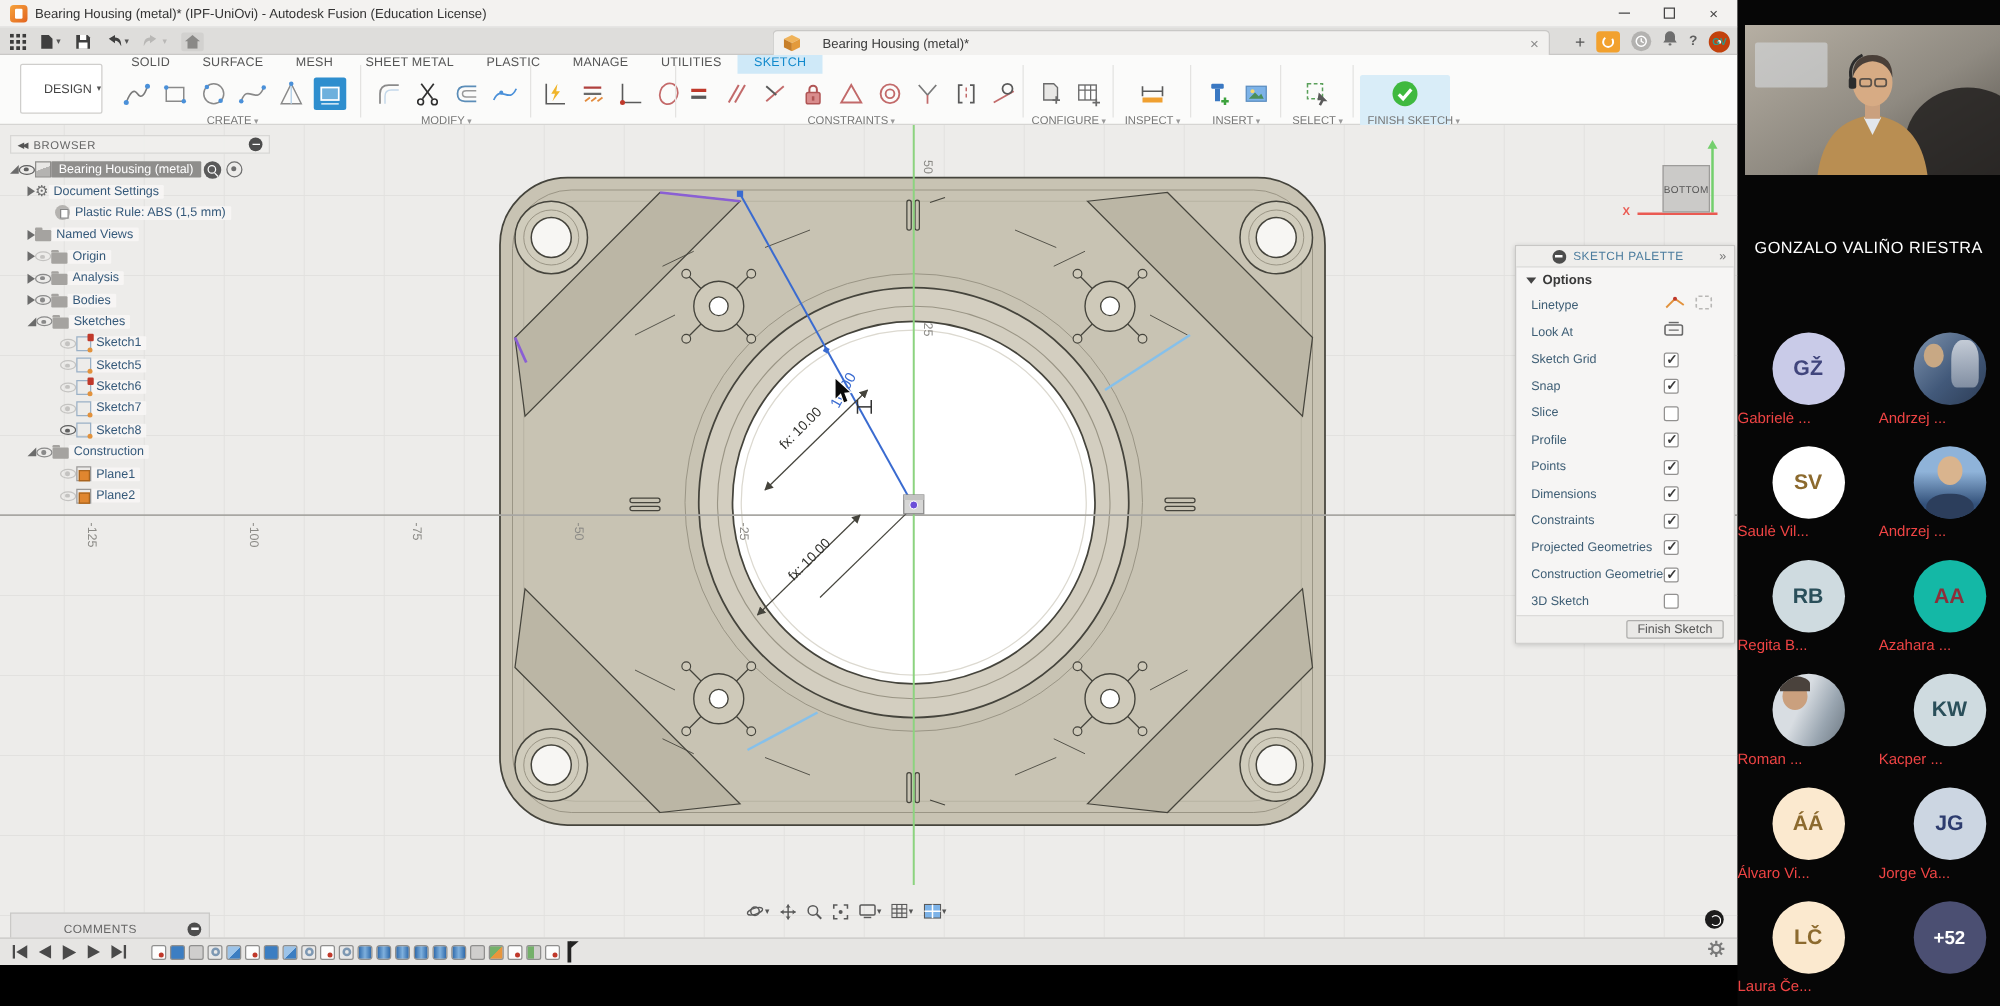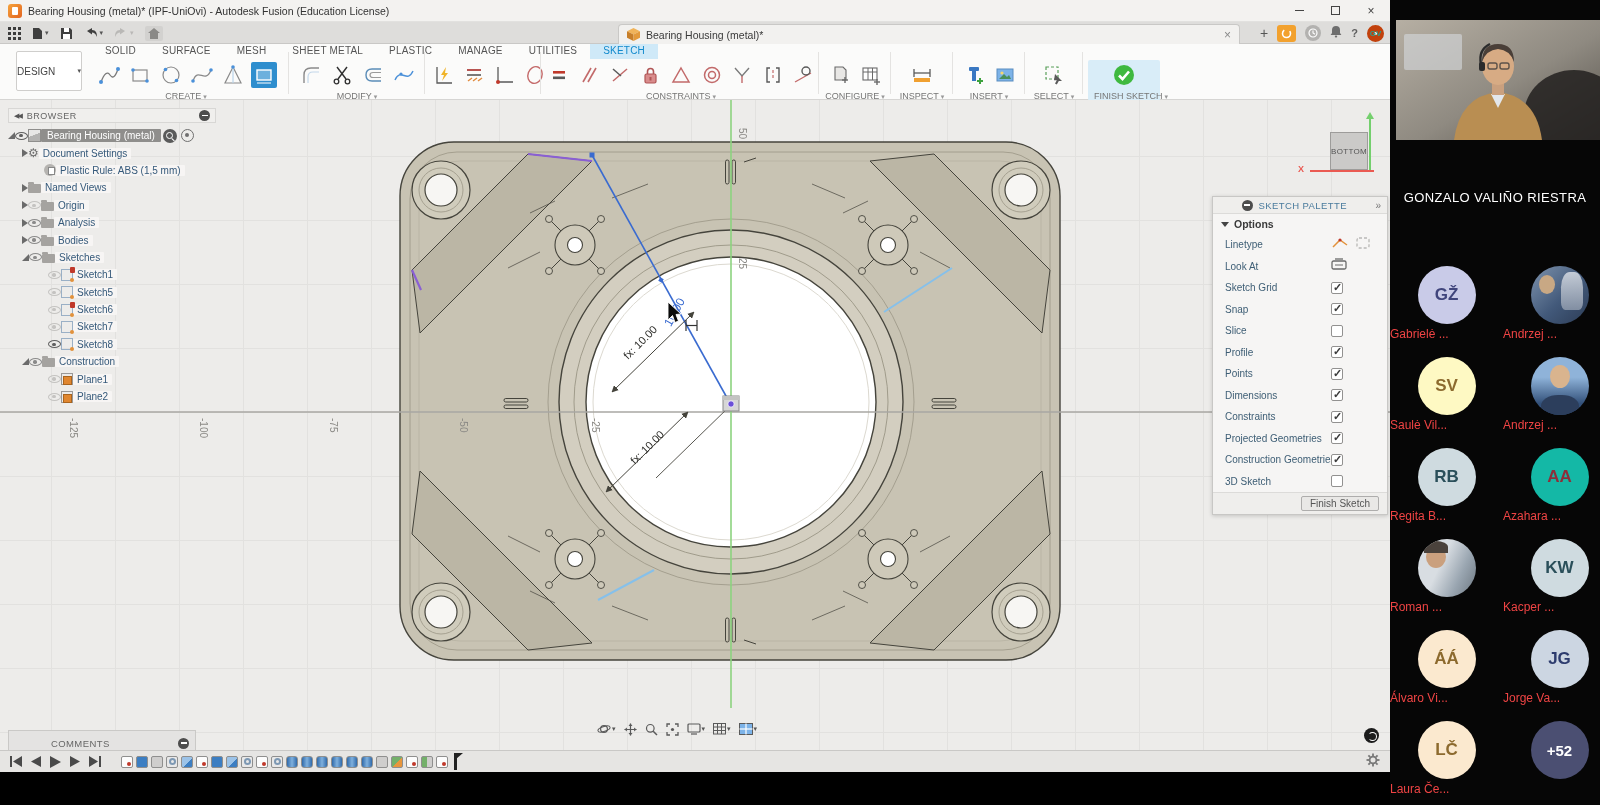--- a/index.html
+++ b/index.html
@@ -18,34 +18,34 @@
   .wbtn .bar{width:9px;height:1.5px;background:#444;}
   .wbtn .box{width:9px;height:9px;border:1.5px solid #444;}
 
   
   .tabrow { position:relative; height:22px; background:#dedddb; border-bottom:1px solid #c9c8c6;}
   .qat { position:absolute; left:8px; top:0; height:22px; display:flex; align-items:center; gap:11px; }
   .qicon { display:flex; align-items:center; gap:2px; color:#3c3c3c;}
   .qicon svg{display:block;}
   .caret { font-size:7px; color:#555; }
   .home-btn{ background:#d2d1cf; border-radius:2px; padding:2px 3px;}
-  .doctab { position:absolute; left:618px; top:2px; width:622px; height:20px; background:#f2f1ef; border:1px solid #c9c8c6; border-bottom:none; border-radius:4px 4px 0 0; display:flex; align-items:center; gap:6px; padding:0 8px; }
+  .doctab { position:absolute; left:618px; top:2px; width:622px; height:20px; background:#f2f1ef; border:1px solid #c9c8c6; border-bottom:none; border-radius:4px 4px 0 0; display:flex; align-items:center; gap:18px; padding:0 8px; }
   .doctab .dlabel { font-size:10.5px; color:#3a3a3a; }
   .doctab .tclose { margin-left:auto; color:#8a8a8a; font-size:12px; }
   .tabicons { position:absolute; right:6px; top:0; height:22px; display:flex; align-items:center; gap:9px;}
   .newtab { color:#555; font-size:14px; }
   .jobbtn { width:19px; height:17px; background:#f2a12e; border-radius:3px; display:flex; align-items:center; justify-content:center;}
   .circbtn { width:16px; height:16px; border-radius:50%; background:#airb; display:flex; align-items:center; justify-content:center;}
   .clockbtn{ background:#b9b8b6;}
   .helpbtn { color:#5f5f5f; font-size:11px; font-weight:bold;}
   .avatarGV { width:17px; height:17px; border-radius:50%; background:#fff; border:7px solid #c2410c; color:#2a9d8f; font-size:8px; font-weight:bold; display:flex; align-items:center; justify-content:center;}
 
   
   .ribbon { position:relative; height:56px; background:#fbfbfa; border-bottom:1px solid #d6d5d3; }
-  .design-btn { position:absolute; left:16px; top:7px; width:66px; height:40px; background:#fff; border:1px solid #cfcecc; border-radius:2px; font-size:10px; color:#444; display:flex; align-items:center; justify-content:space-between; gap:4px;}
+  .design-btn { position:absolute; left:16px; top:7px; width:66px; height:40px; background:#fff; border:1px solid #cfcecc; border-radius:2px; font-size:10px; color:#444; display:flex; align-items:center; justify-content:flex-end; gap:4px;}
   .rtabs { position:absolute; left:92px; top:0; display:flex; height:15px;}
   .rtab { padding:1px 13px 0; font-size:10px; color:#555; letter-spacing:.2px;}
   .rtab.active { background:#cfe9f8; color:#1189cc; }
   .rgroup { position:absolute; top:16px; text-align:center;}
   .ricons { display:flex; align-items:center; gap:5px; height:30px; justify-content:center;}
   .ticon { width:26px; height:26px; display:flex; align-items:center; justify-content:center; border-radius:2px;}
   .ticon svg{display:block;}
   .ticon.active-tool { background:#2e8ece; }
   .rlabel { font-size:9px; color:#767675; margin-top:1px; white-space:nowrap;}
   .rlabel::after { content:" ▾"; font-size:7px; color:#999;}
@@ -112,21 +112,21 @@
   .psection { display:flex; align-items:center; gap:5px; height:20px; padding-left:8px; font-size:10.5px; font-weight:bold; color:#3a3a3a;}
   .psection .tri { width:0; height:0; border-left:4px solid transparent; border-right:4px solid transparent; border-top:5px solid #444;}
   .prow { display:flex; align-items:center; height:21.5px; padding-left:12px;}
   .plabel { width:106px; font-size:10px; color:#3e5e75; white-space:nowrap;}
   .cb { width:12px; height:12px; background:#fff; border:1px solid #929190; border-radius:2px; position:relative; flex:none;}
   .cb.on::after { content:"✓"; position:absolute; left:1px; top:-2px; font-size:11px; color:#3c3c3c; font-weight:bold;}
   .pfooter { height:22px; border-top:1px solid #dcdbd9; background:#efeeec; display:flex; align-items:center; justify-content:flex-end; padding-right:8px;}
   .finishbtn { font-size:10px; color:#555; background:#e9e8e6; border:1px solid #aeadac; border-radius:2px; padding:1px 8px;}
 
   
-  .commentsbar { position:absolute; left:8px; top:630px; width:188px; height:17px; background:rgba(228,227,225,.95); border:1px solid #cac9c7; display:flex; align-items:center; padding:12px 6px; gap:6px;}
+  .commentsbar { position:absolute; left:8px; top:630px; width:160px; height:17px; background:rgba(228,227,225,.95); border:1px solid #cac9c7; display:flex; align-items:center; padding:12px 6px; gap:6px;}
   .commentsbar .ctext { font-size:9.5px; color:#666; letter-spacing:.4px; margin-left:36px;}
   .navbar { position:absolute; left:597px; top:620px; height:18px; display:flex; align-items:center; gap:8px; }
   .nicon { display:flex; align-items:center; gap:1px; color:#5a5a5a;}
   .nicon svg{display:block;}
   .assistant { position:absolute; left:1364px; top:628px; width:15px; height:15px; border-radius:50%; background:#1c1c1c; position:absolute;}
   .assistant::after{content:""; position:absolute; left:4px; top:4px; width:7px; height:7px; border-radius:50%; border:1.5px solid #fff; border-left-color:transparent;}
 
   
   .timelinebar { position:absolute; left:0; top:750px; width:1390px; height:22px; background:#e6e5e3; border-top:1px solid #c9c8c6; display:flex; align-items:center; padding:0 10px; gap:4px;}
   .playctrl { display:flex; align-items:center; gap:9px; margin-right:16px;}
@@ -1068,21 +1068,21 @@
         <div class="pava" style="background: rgb(201, 203, 232); color: rgb(64, 69, 124);">
             <span>GŽ</span>
           </div>
         <div class="pname">Gabrielė ...</div>
       </div>
       <div class="ptile">
         <div class="pava photo1"></div>
         <div class="pname">Andrzej ...</div>
       </div>
       <div class="ptile">
-        <div class="pava" style="background: #fef9c3; color: rgb(140, 106, 46);">
+        <div class="pava" style="background: #ffffff; color: rgb(140, 106, 46);">
             <span>SV</span>
           </div>
         <div class="pname">Saulė Vil...</div>
       </div>
       <div class="ptile">
         <div class="pava photo2"></div>
         <div class="pname">Andrzej ...</div>
       </div>
       <div class="ptile">
         <div class="pava" style="background: rgb(207, 219, 224); color: rgb(42, 79, 90);">

